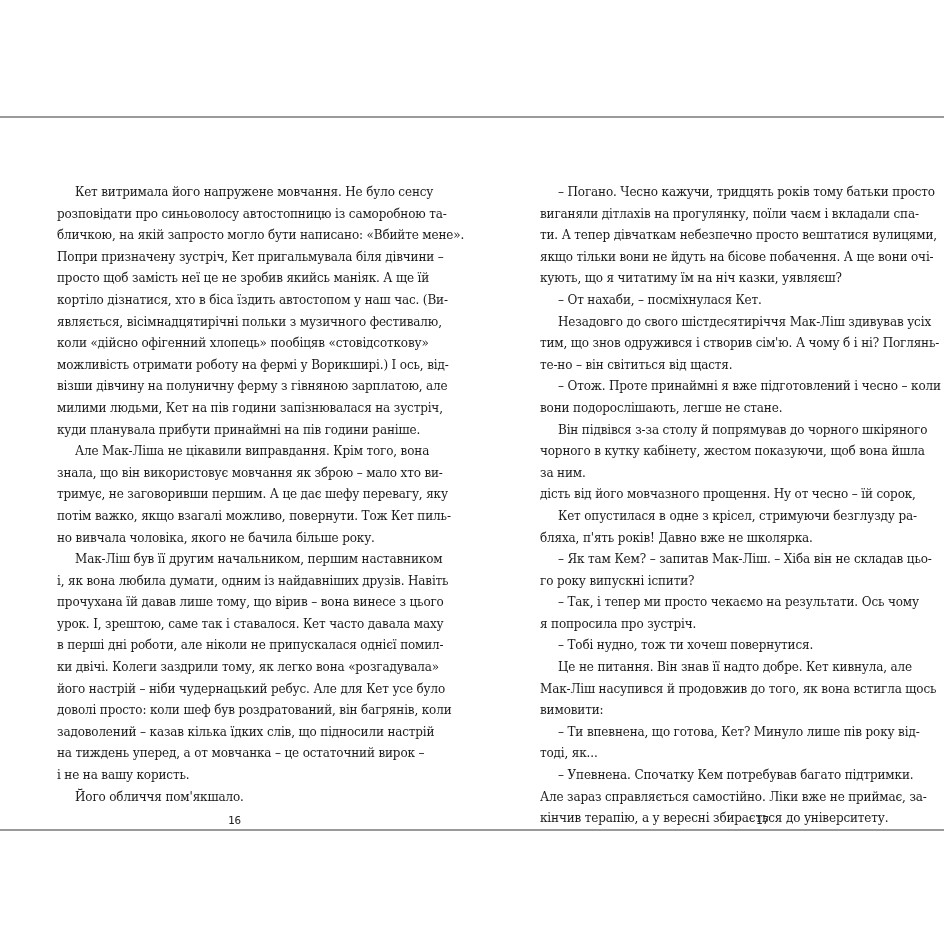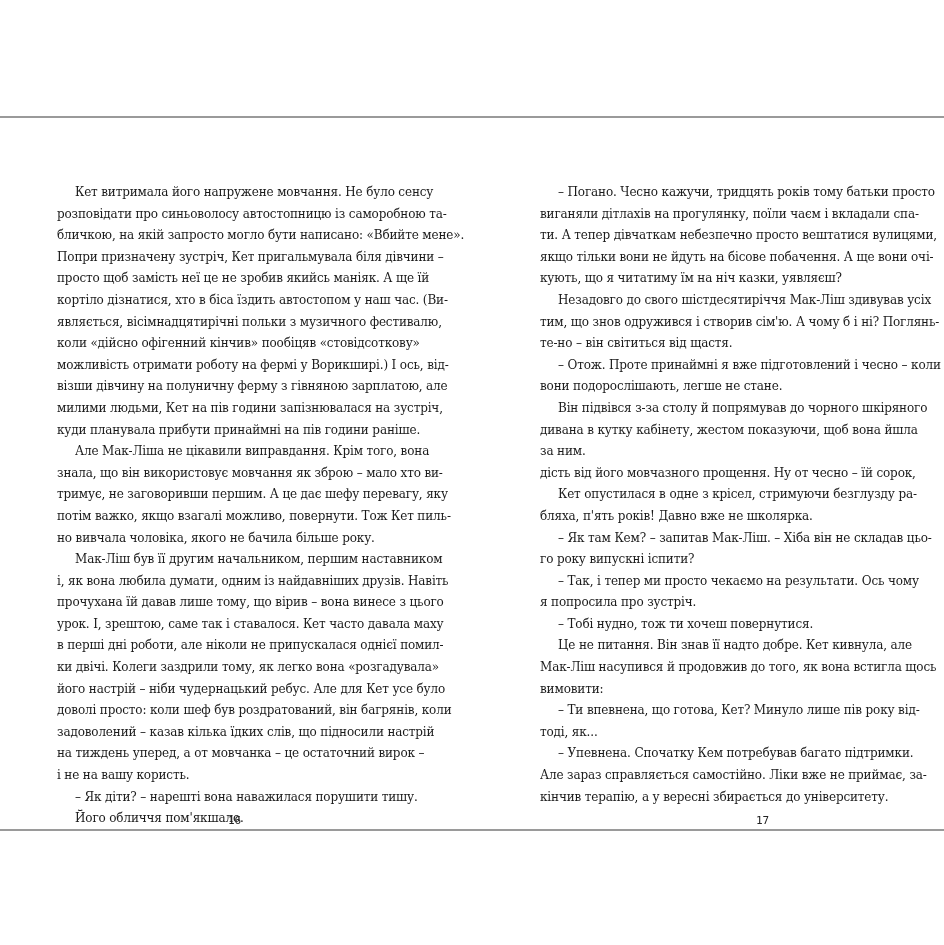--- a/index.html
+++ b/index.html
@@ -33,57 +33,57 @@
 <div class="rule top"></div>
 
 <div class="page left" id="left-page">
     <div class="line indent">Кет витримала його напружене мовчання. Не було сенсу</div>
     <div class="line">розповідати про синьоволосу автостопницю із саморобною та-</div>
     <div class="line">бличкою, на якій запросто могло бути написано: «Вбийте мене».</div>
     <div class="line">Попри призначену зустріч, Кет пригальмувала біля дівчини –</div>
     <div class="line">просто щоб замість неї це не зробив якийсь маніяк. А ще їй</div>
     <div class="line">кортіло дізнатися, хто в біса їздить автостопом у наш час. (Ви-</div>
     <div class="line">являється, вісімнадцятирічні польки з музичного фестивалю,</div>
-    <div class="line">коли «дійсно офігенний кінчив» пообіцяв «стовідсоткову»</div>
+    <div class="line">коли «дійсно офігенний хлопець» пообіцяв «стовідсоткову»</div>
     <div class="line">можливість отримати роботу на фермі у Ворикширі.) І ось, від-</div>
     <div class="line">візши дівчину на полуничну ферму з гівняною зарплатою, але</div>
     <div class="line">милими людьми, Кет на пів години запізнювалася на зустріч,</div>
     <div class="line last">куди планувала прибути принаймні на пів години раніше.</div>
     <div class="line indent">Але Мак-Ліша не цікавили виправдання. Крім того, вона</div>
     <div class="line">знала, що він використовує мовчання як зброю – мало хто ви-</div>
     <div class="line">тримує, не заговоривши першим. А це дає шефу перевагу, яку</div>
     <div class="line">потім важко, якщо взагалі можливо, повернути. Тож Кет пиль-</div>
     <div class="line last">но вивчала чоловіка, якого не бачила більше року.</div>
     <div class="line indent">Мак-Ліш був її другим начальником, першим наставником</div>
     <div class="line">і, як вона любила думати, одним із найдавніших друзів. Навіть</div>
     <div class="line">прочухана їй давав лише тому, що вірив – вона винесе з цього</div>
     <div class="line">урок. І, зрештою, саме так і ставалося. Кет часто давала маху</div>
     <div class="line">в перші дні роботи, але ніколи не припускалася однієї помил-</div>
     <div class="line">ки двічі. Колеги заздрили тому, як легко вона «розгадувала»</div>
     <div class="line">його настрій – ніби чудернацький ребус. Але для Кет усе було</div>
     <div class="line">доволі просто: коли шеф був роздратований, він багрянів, коли</div>
     <div class="line">задоволений – казав кілька їдких слів, що підносили настрій</div>
     <div class="line">на тиждень уперед, а от мовчанка – це остаточний вирок –</div>
     <div class="line last">і не на вашу користь.</div>
-    <div class="line indent last">– Як діти? – нарешті вона наважилася порушити тишу.</div>
     <div class="line indent last">Його обличчя пом'якшало.</div>
   </div>
 <div class="page right" id="right-page">
     <div class="line indent">– Погано. Чесно кажучи, тридцять років тому батьки просто</div>
     <div class="line">виганяли дітлахів на прогулянку, поїли чаєм і вкладали спа-</div>
     <div class="line">ти. А тепер дівчаткам небезпечно просто вештатися вулицями,</div>
     <div class="line">якщо тільки вони не йдуть на бісове побачення. А ще вони очі-</div>
     <div class="line last">кують, що я читатиму їм на ніч казки, уявляєш?</div>
+    <div class="line indent last">– От нахаби, – посміхнулася Кет.</div>
     <div class="line indent">Незадовго до свого шістдесятиріччя Мак-Ліш здивував усіх</div>
     <div class="line">тим, що знов одружився і створив сім'ю. А чому б і ні? Поглянь-</div>
     <div class="line last">те-но – він світиться від щастя.</div>
     <div class="line indent">– Отож. Проте принаймні я вже підготовлений і чесно – коли</div>
     <div class="line last">вони подорослішають, легше не стане.</div>
     <div class="line indent">Він підвівся з-за столу й попрямував до чорного шкіряного</div>
-    <div class="line">дивана в кутку кабінету, жестом показуючи, щоб вона йшла</div>
+    <div class="line">чорного в кутку кабінету, жестом показуючи, щоб вона йшла</div>
     <div class="line last">за ним.</div>
     <div class="line">дість від його мовчазного прощення. Ну от чесно – їй сорок,</div>
     <div class="line indent">Кет опустилася в одне з крісел, стримуючи безглузду ра-</div>
     <div class="line last">бляха, п'ять років! Давно вже не школярка.</div>
     <div class="line indent">– Як там Кем? – запитав Мак-Ліш. – Хіба він не складав цьо-</div>
     <div class="line last">го року випускні іспити?</div>
     <div class="line indent">– Так, і тепер ми просто чекаємо на результати. Ось чому</div>
     <div class="line last">я попросила про зустріч.</div>
     <div class="line indent last">– Тобі нудно, тож ти хочеш повернутися.</div>
     <div class="line indent">Це не питання. Він знав її надто добре. Кет кивнула, але</div>

